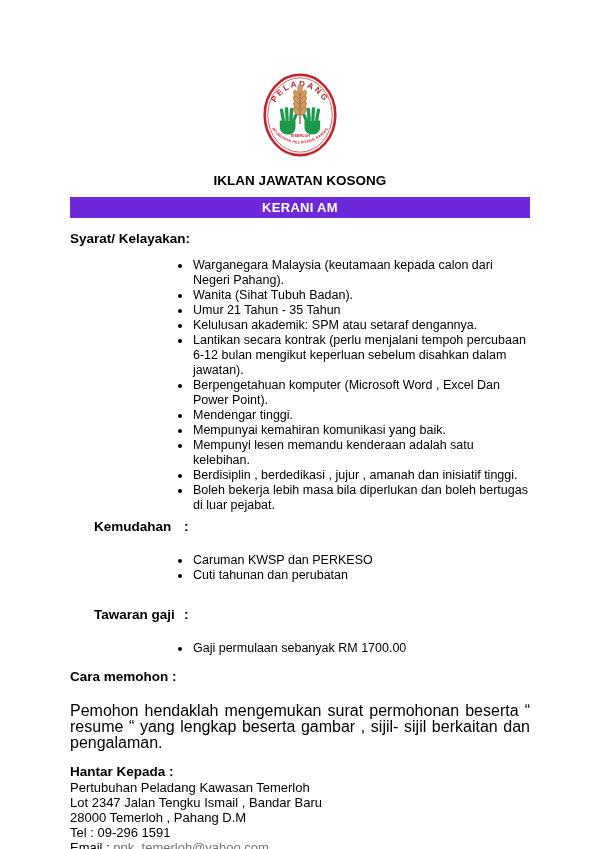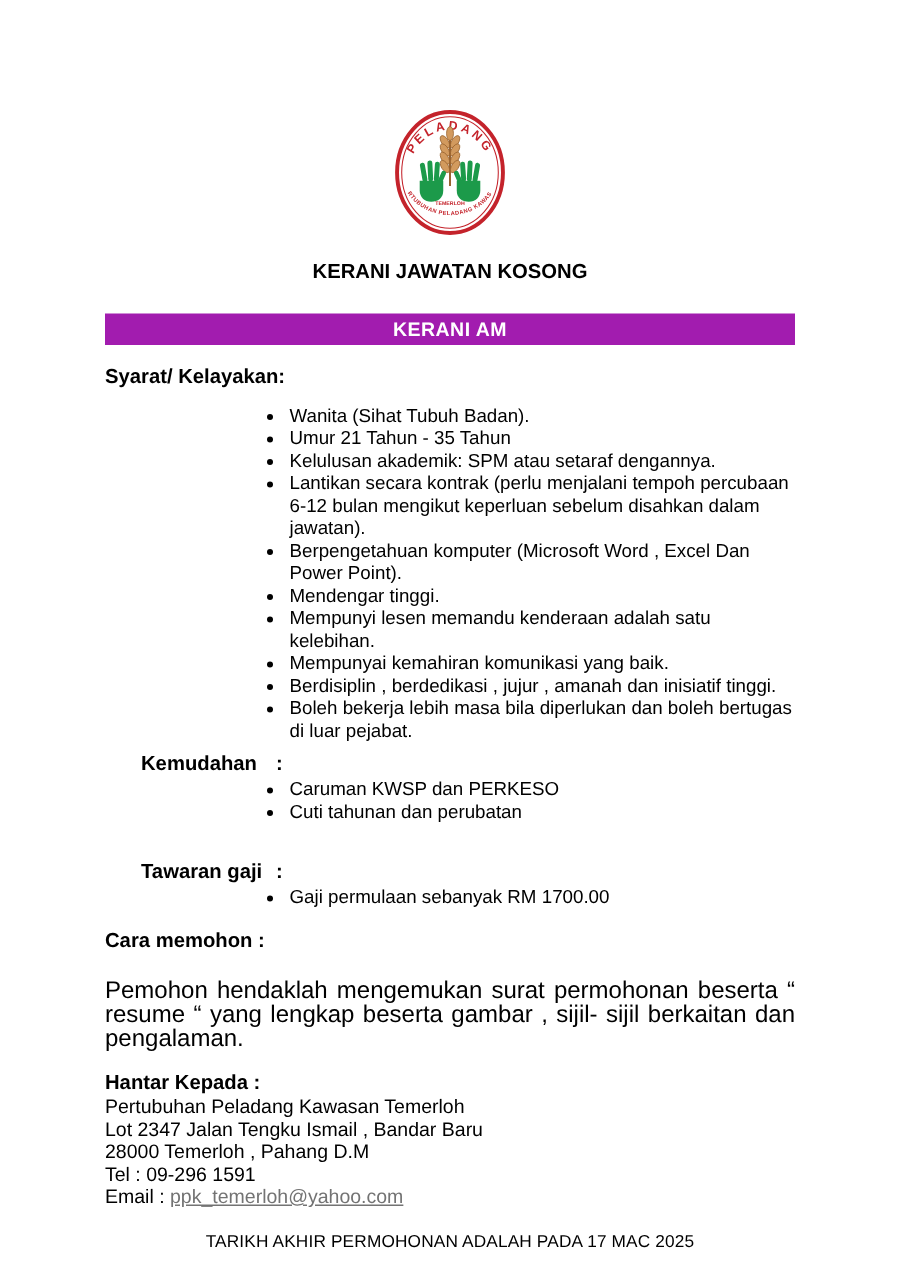--- a/index.html
+++ b/index.html
@@ -16,34 +16,34 @@
   .logo { display: block; margin: 72px auto 0; width: 76px; height: 86px; }
 
   .title {
     margin: 15px 0 0; font-size: 13.5px; line-height: 16px;
     font-weight: bold; text-align: center;
   }
   .intro { margin: 8px 0 0; font-size: 13px; line-height: 16px; text-align: justify; }
   .intro .b { font-weight: bold; }
 
   .banner {
-    margin-top: 20px; height: 21px; line-height: 21px;
-    background: #a21caf; color: #fff;
+    margin-top: 8px; height: 21px; line-height: 21px;
+    background: #6d28d9; color: #fff;
     font-size: 13px; font-weight: bold; text-align: center; letter-spacing: 0.3px;
   }
 
   .sec { margin: 13px 0 0; font-size: 13.5px; line-height: 16px; font-weight: bold; }
 
   ul.blist { margin: 11px 0 0; padding: 0 0 0 105px; list-style: none; font-size: 12.5px; }
   ul.blist li { position: relative; padding-left: 18px; line-height: 15px; }
   ul.blist li::before {
     content: ""; position: absolute; left: 3px; top: 5.5px;
     width: 4px; height: 4px; border-radius: 50%; background: #000;
   }
-  ul.sub { margin-top: 2px; }
+  ul.sub { margin-top: 18px; }
 
   .label-row { display: flex; font-size: 13.5px; font-weight: bold; line-height: 16px; padding-left: 24px; }
   .label-row .rl { width: 90px; }
   .row-kemudahan { margin-top: 6px; }
   .row-tawaran { margin-top: 24px; }
 
   .body-just { margin: 18px 0 0; font-size: 16px; line-height: 16px; text-align: justify; }
 
   .addr { font-size: 13px; line-height: 15px; }
   .addr-line { white-space: nowrap; }
@@ -97,35 +97,36 @@
       <use href="#hand" transform="translate(76,0) scale(-1,1)"></use>
     </g>
 
     <text x="38" y="64.8" font-size="3.5" font-weight="bold" fill="#C4232B" text-anchor="middle">TEMERLOH</text>
 
     <text font-size="3.8" font-weight="bold" fill="#C4232B" letter-spacing="0.3">
       <textPath href="#arcBot" startOffset="50%" text-anchor="middle">PERTUBUHAN PELADANG KAWASAN</textPath>
     </text>
   </svg>
 
-  <h1 class="title">KERANI JAWATAN KOSONG</h1>
+  <h1 class="title">IKLAN JAWATAN KOSONG</h1>
 
 
   <div class="banner">KERANI AM</div>
 
   <h2 class="sec">Syarat/ Kelayakan:</h2>
   <ul class="blist main">
+    <li>Warganegara Malaysia (keutamaan kepada calon dari Negeri Pahang).</li>
     <li>Wanita (Sihat Tubuh Badan).</li>
     <li>Umur 21 Tahun - 35 Tahun</li>
     <li>Kelulusan akademik: SPM atau setaraf dengannya.</li>
     <li>Lantikan secara kontrak (perlu menjalani tempoh percubaan 6-12 bulan mengikut keperluan sebelum disahkan dalam jawatan).</li>
     <li>Berpengetahuan komputer (Microsoft Word , Excel Dan Power Point).</li>
     <li>Mendengar tinggi.</li>
+    <li>Mempunyai kemahiran komunikasi yang baik.</li>
     <li>Mempunyi lesen memandu kenderaan adalah satu kelebihan.</li>
-    <li>Mempunyai kemahiran komunikasi yang baik.</li>
     <li>Berdisiplin , berdedikasi , jujur , amanah dan inisiatif tinggi.</li>
     <li>Boleh bekerja lebih masa bila diperlukan dan boleh bertugas di luar pejabat.</li>
   </ul>
 
   <div class="label-row row-kemudahan">
     <span class="rl">Kemudahan</span>
       <span>:</span>
   </div>
   <ul class="blist sub">
     <li>Caruman KWSP dan PERKESO</li>

